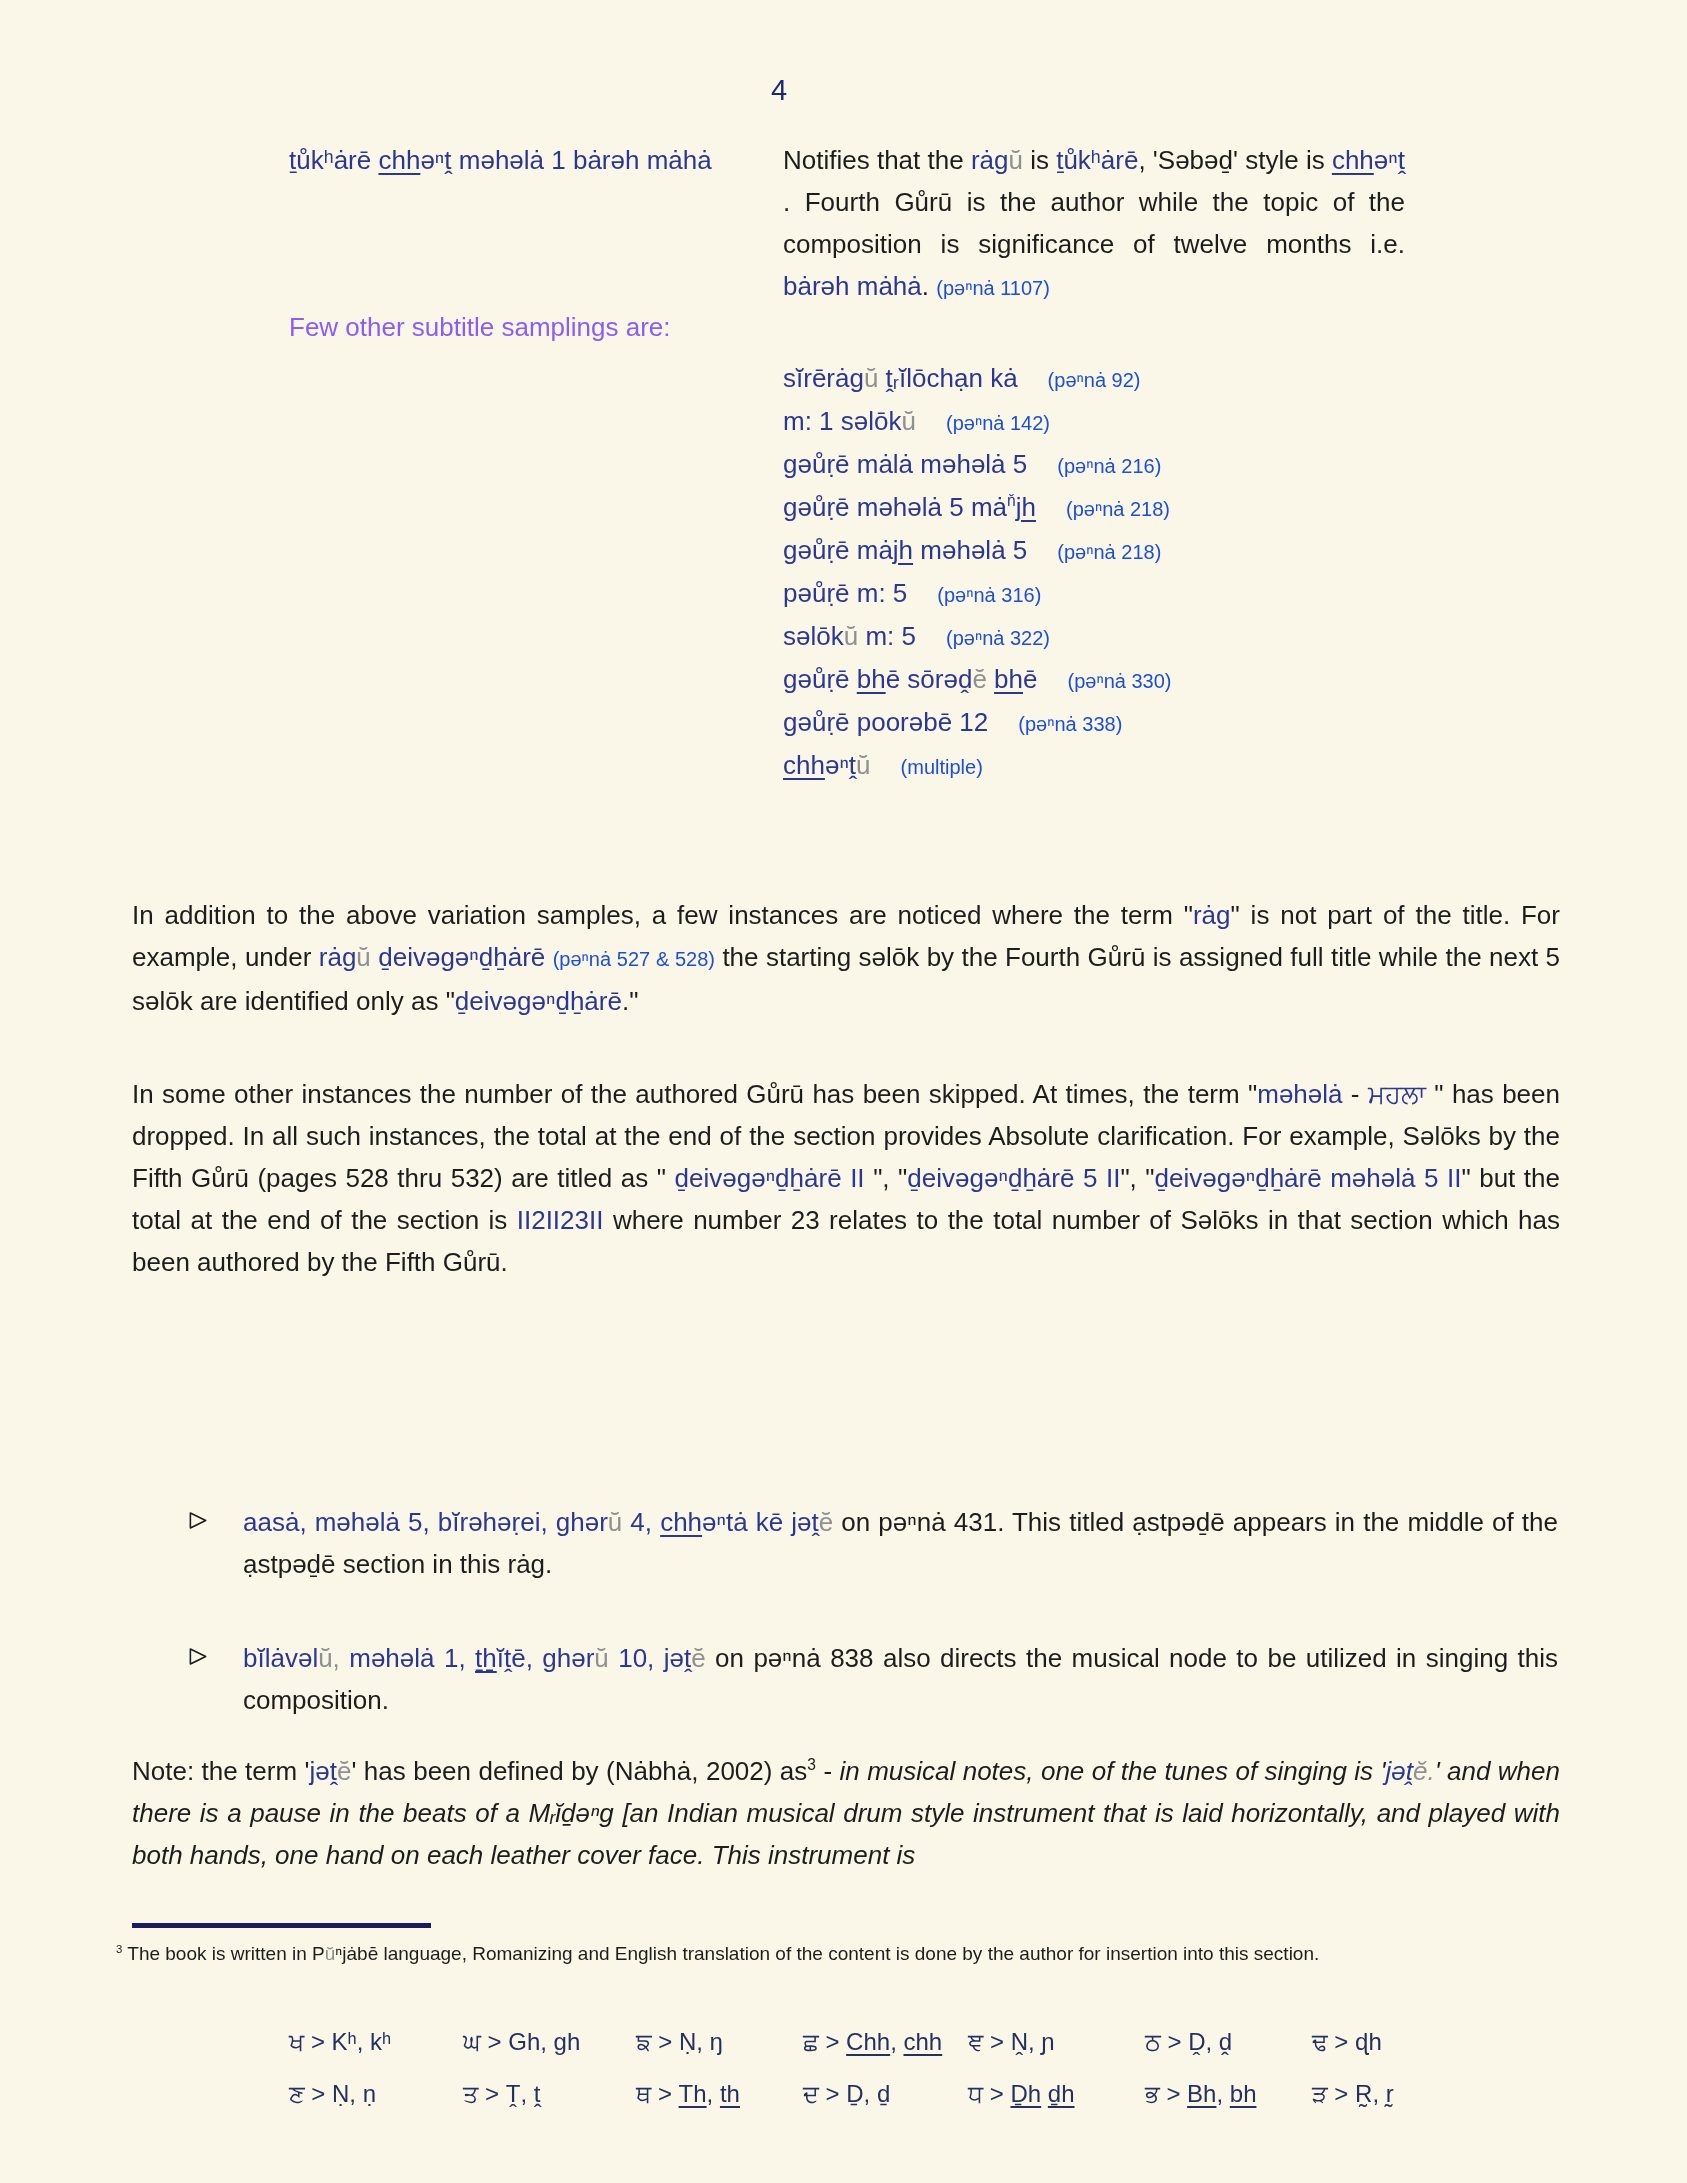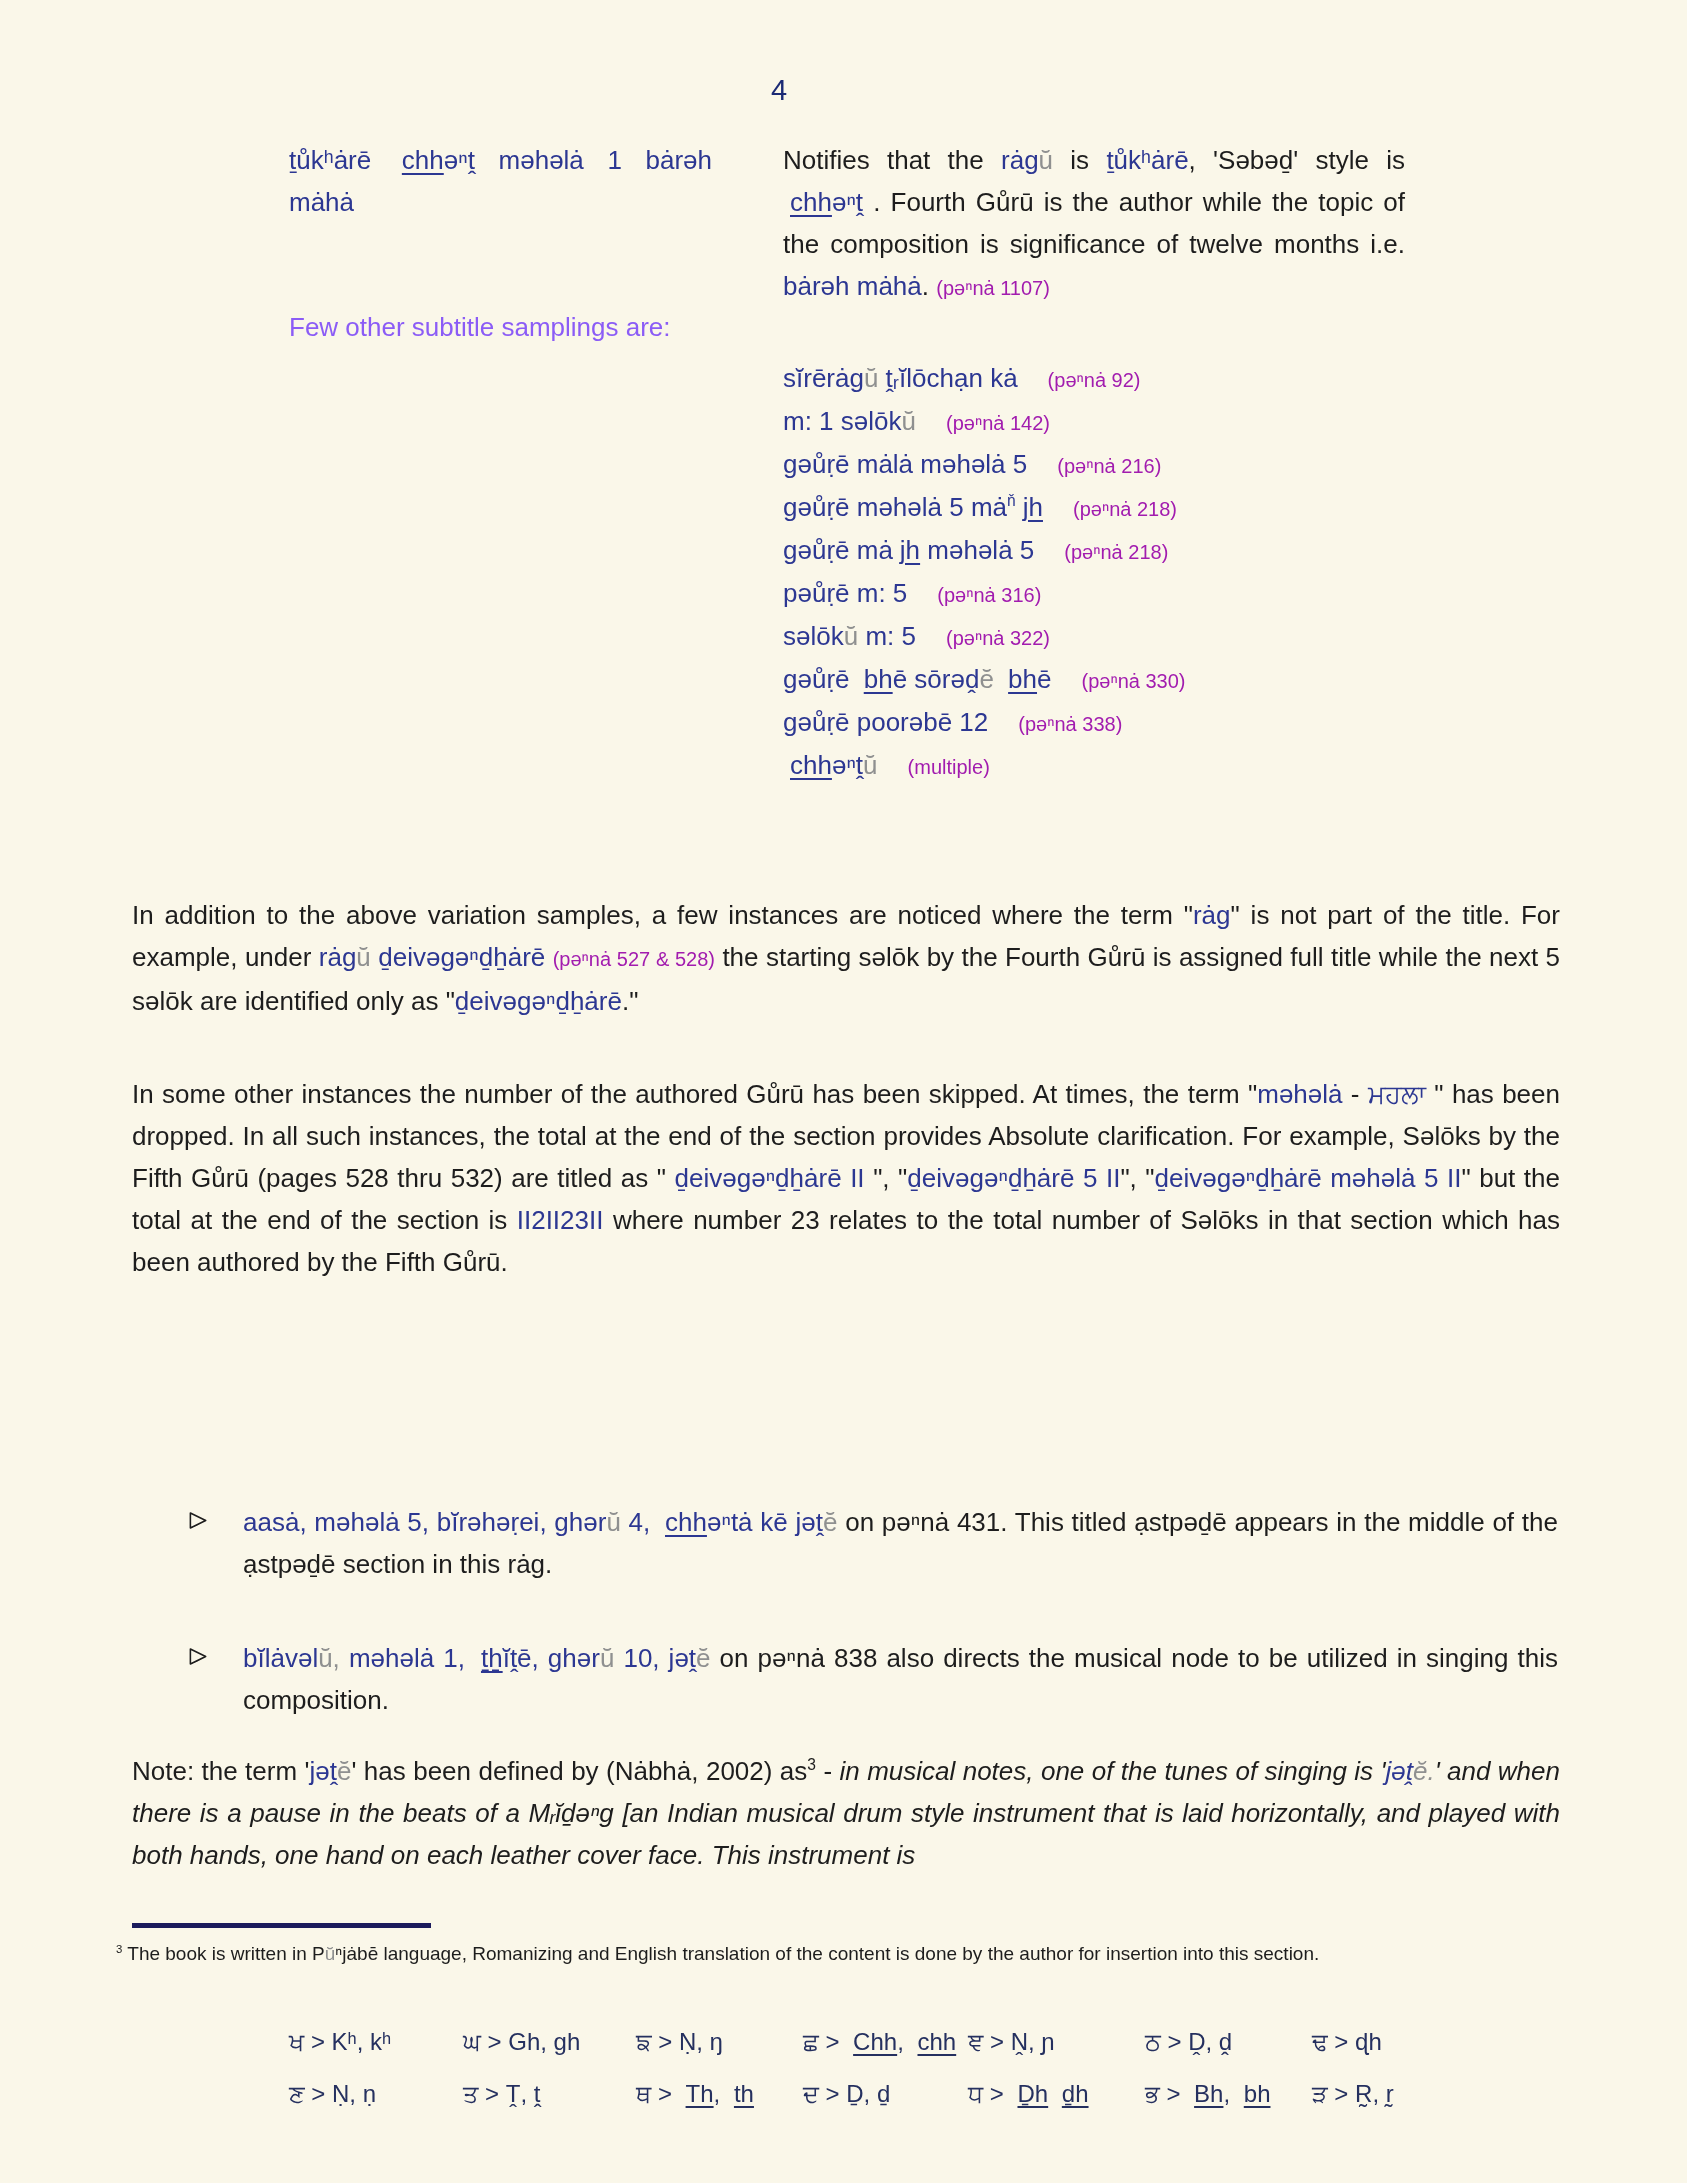--- a/index.html
+++ b/index.html
@@ -9,23 +9,23 @@
     background:#FAF7E9;
     font-family:"Liberation Sans","DejaVu Sans",sans-serif;
     color:#1D1D1D;
     overflow:hidden;
   }
   
   .s-b{color:#2C3792;}
   .s-g{color:#8F9090;}
   .s-k{color:#1D1D1D;}
   .s-i{font-style:italic;}
-  .s-u{text-decoration:underline;text-decoration-thickness:1.7px;text-underline-offset:4px;margin-left:7px;}
+  .s-u{text-decoration:underline;text-decoration-thickness:1.7px;text-underline-offset:4px;}
   .s-sup{font-size:.6em;vertical-align:super;line-height:0;}
-  .s-ref{font-size:20px;color:#a21caf;}
+  .s-ref{font-size:20px;color:#1d4ed8;}
   .s-gm{font-family:"DejaVu Sans",sans-serif;}
   
   .page-number{
     position:absolute;top:74px;left:0;right:129px;
     text-align:center;font-size:29px;color:#1B2A75;
   }
   .top-title{
     position:absolute;left:289px;top:139px;width:423px;
     font-size:26px;line-height:42px;text-align:justify;color:#2C3792;
   }

